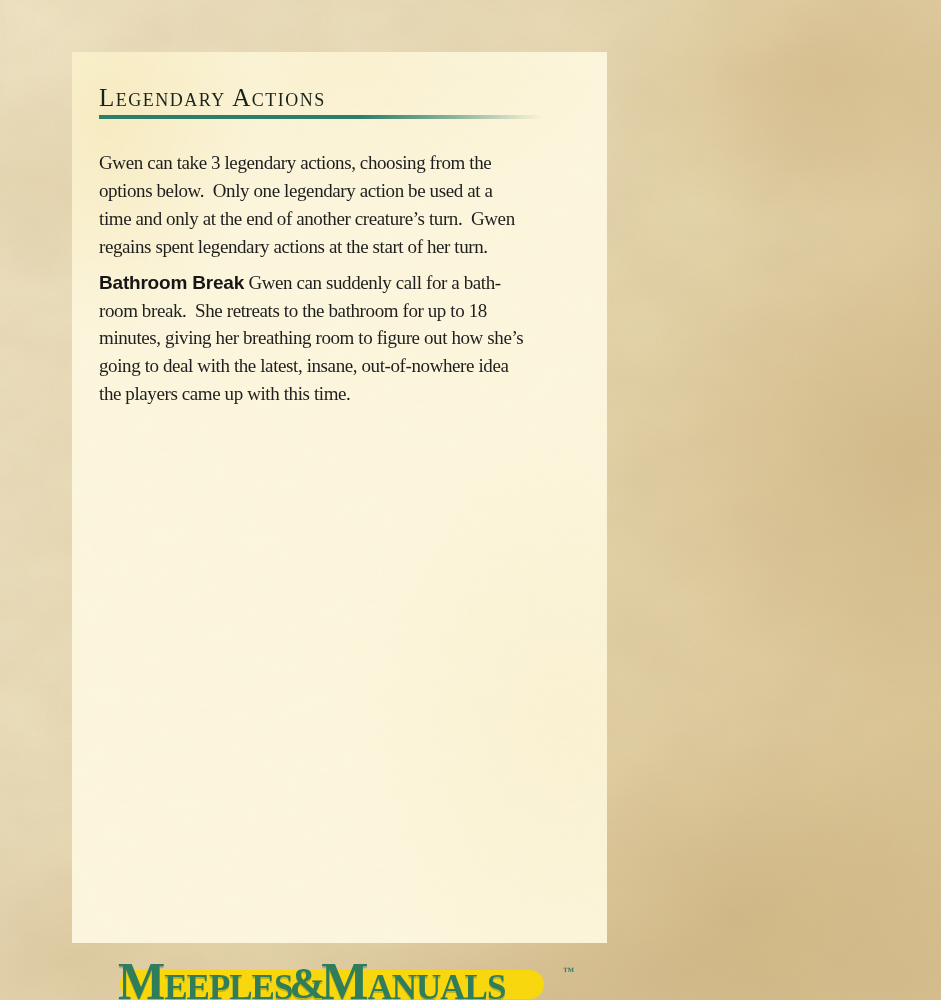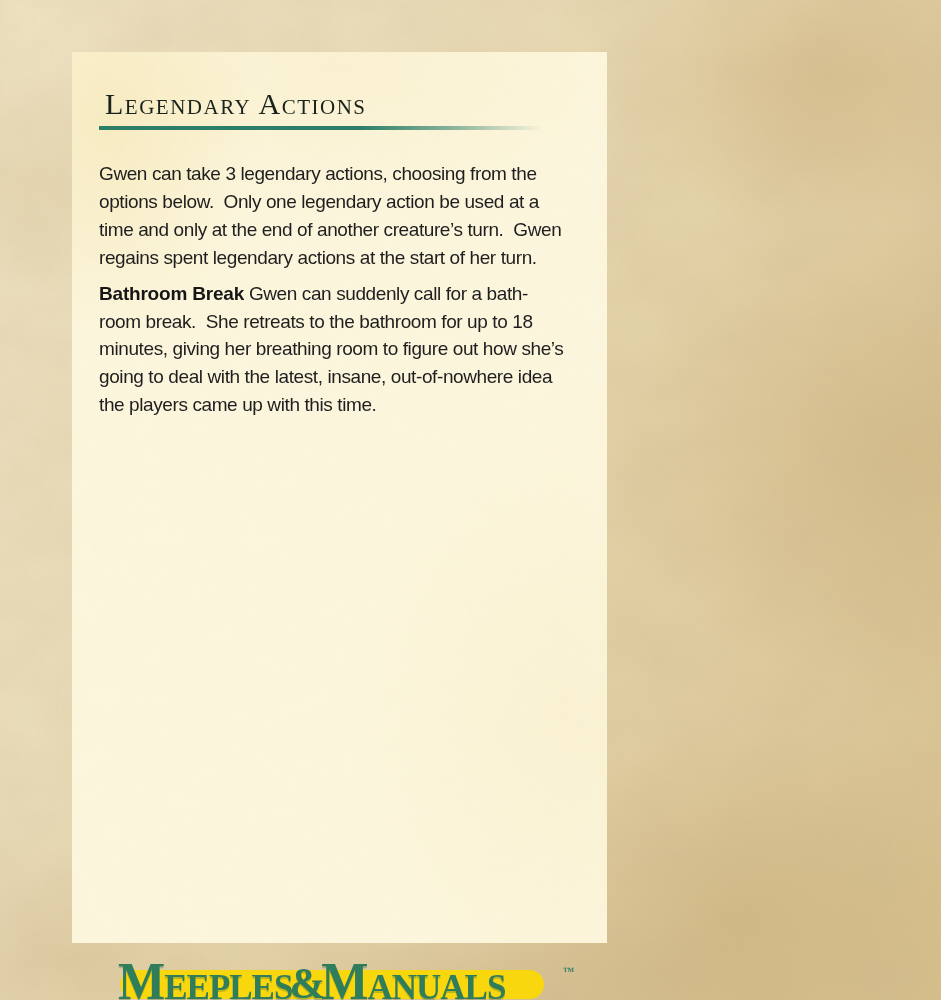--- a/index.html
+++ b/index.html
@@ -28,45 +28,45 @@
       radial-gradient(ellipse 300px 420px at 92% 75%,rgba(238,218,150,0.16), transparent 72%),
       radial-gradient(ellipse 400px 200px at 50% 2%, rgba(240,220,150,0.18), transparent 75%);
     box-sizing:border-box;
     padding:30px 26px 0 27px;
     z-index:2;
   }
   .card-noise{position:absolute;inset:0;width:100%;height:100%;opacity:.5;pointer-events:none;}
   .card-content{position:relative;z-index:1;}
 
   h1.block-title{
-    margin:6px;
+    margin:0;
     font-family:"Liberation Serif", serif;
     font-variant:small-caps;
     font-weight:500;
-    font-size:30px;line-height:32px;
+    font-size:25px;line-height:32px;
     letter-spacing:1.5px;
     color:#1a221c;
   }
   .rule{
     margin-top:1px;height:4px;width:472px;
     background:linear-gradient(to right,#2c7e69 0%, #2c7e69 55%, rgba(44,126,105,0.55) 75%, rgba(44,126,105,0) 94%);
   }
   .para{
     margin:0 0 8px 0;
     font-size:19px;line-height:27.9px;
     letter-spacing:-0.4px;
     color:#1e1e1e;
   }
   .para.first{margin-top:30px;}
   .run-head{
     font-weight:700;
     letter-spacing:-0.2px;
     color:#161616;
   }
-  .body-run{white-space:pre;}
+  .body-run{white-space:pre;font-family:Liberation Serif, serif;}
 
   
   .logo{position:absolute;left:118px;top:956px;width:448px;height:54px;z-index:3;}
   .logo-pill{
     position:absolute;left:2px;top:14px;width:424px;height:29px;
     border-radius:15px;background:#f9d70e;
   }
   .logo-text{
     position:absolute;left:0;top:0;
     font-family:"Liberation Serif", serif;

